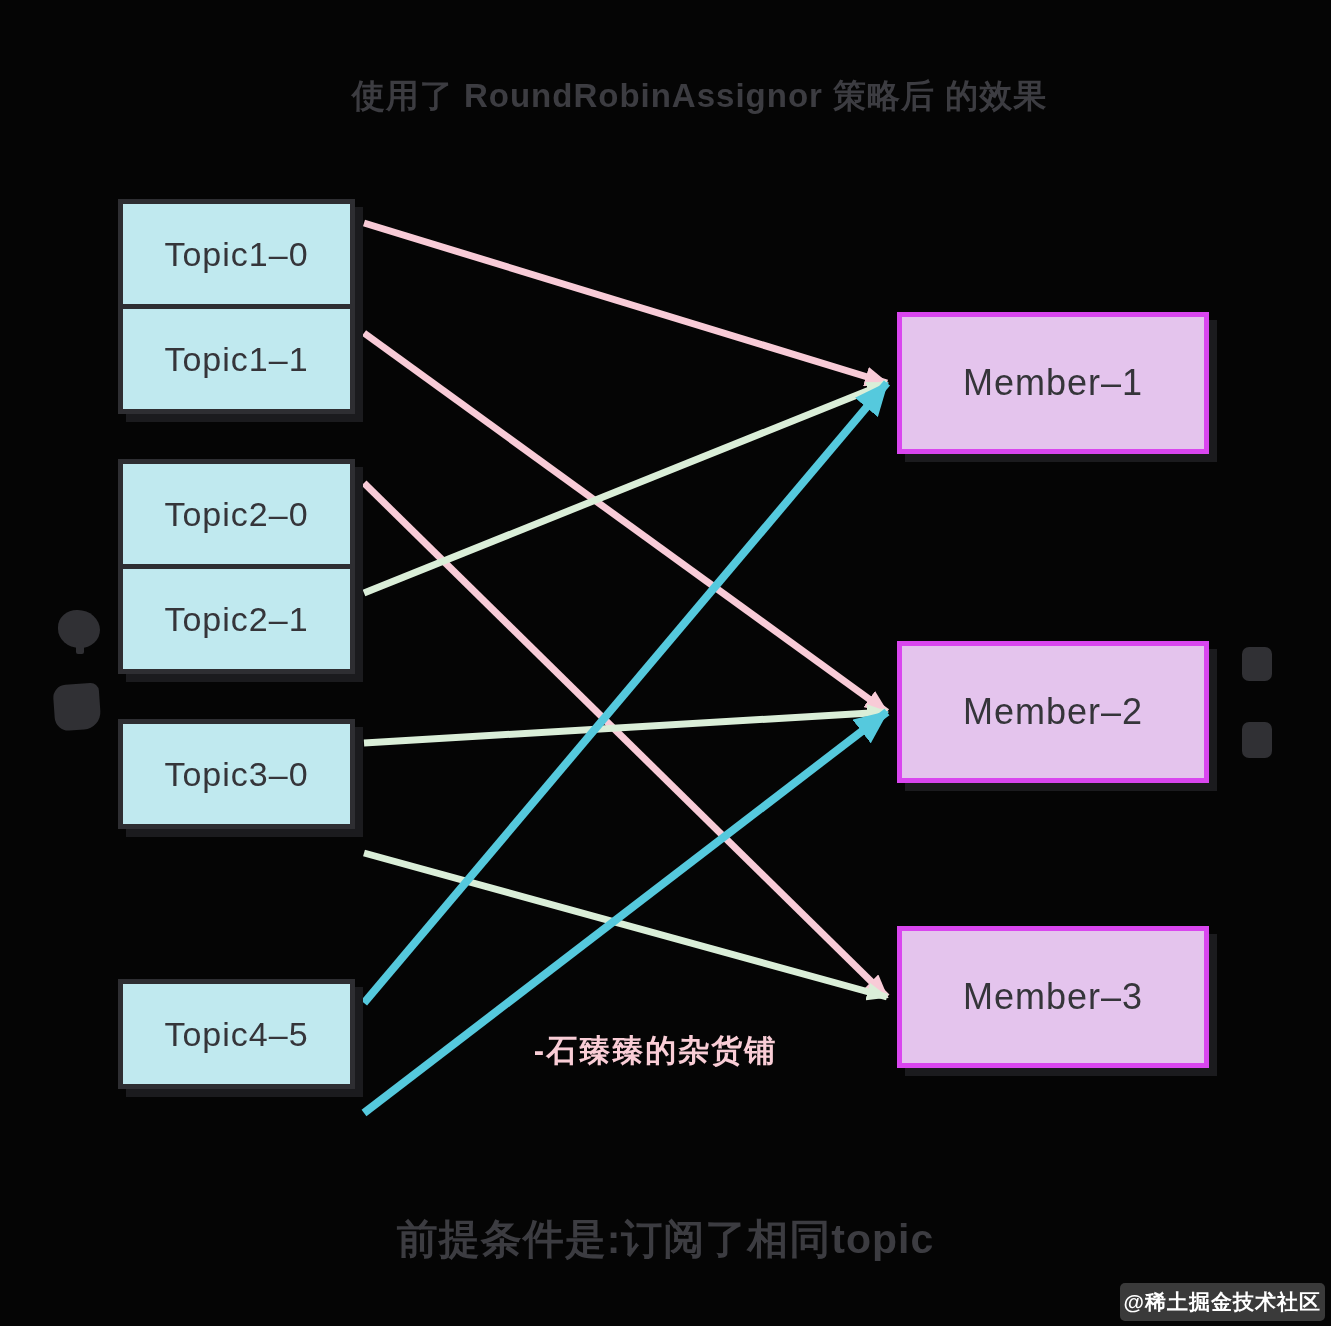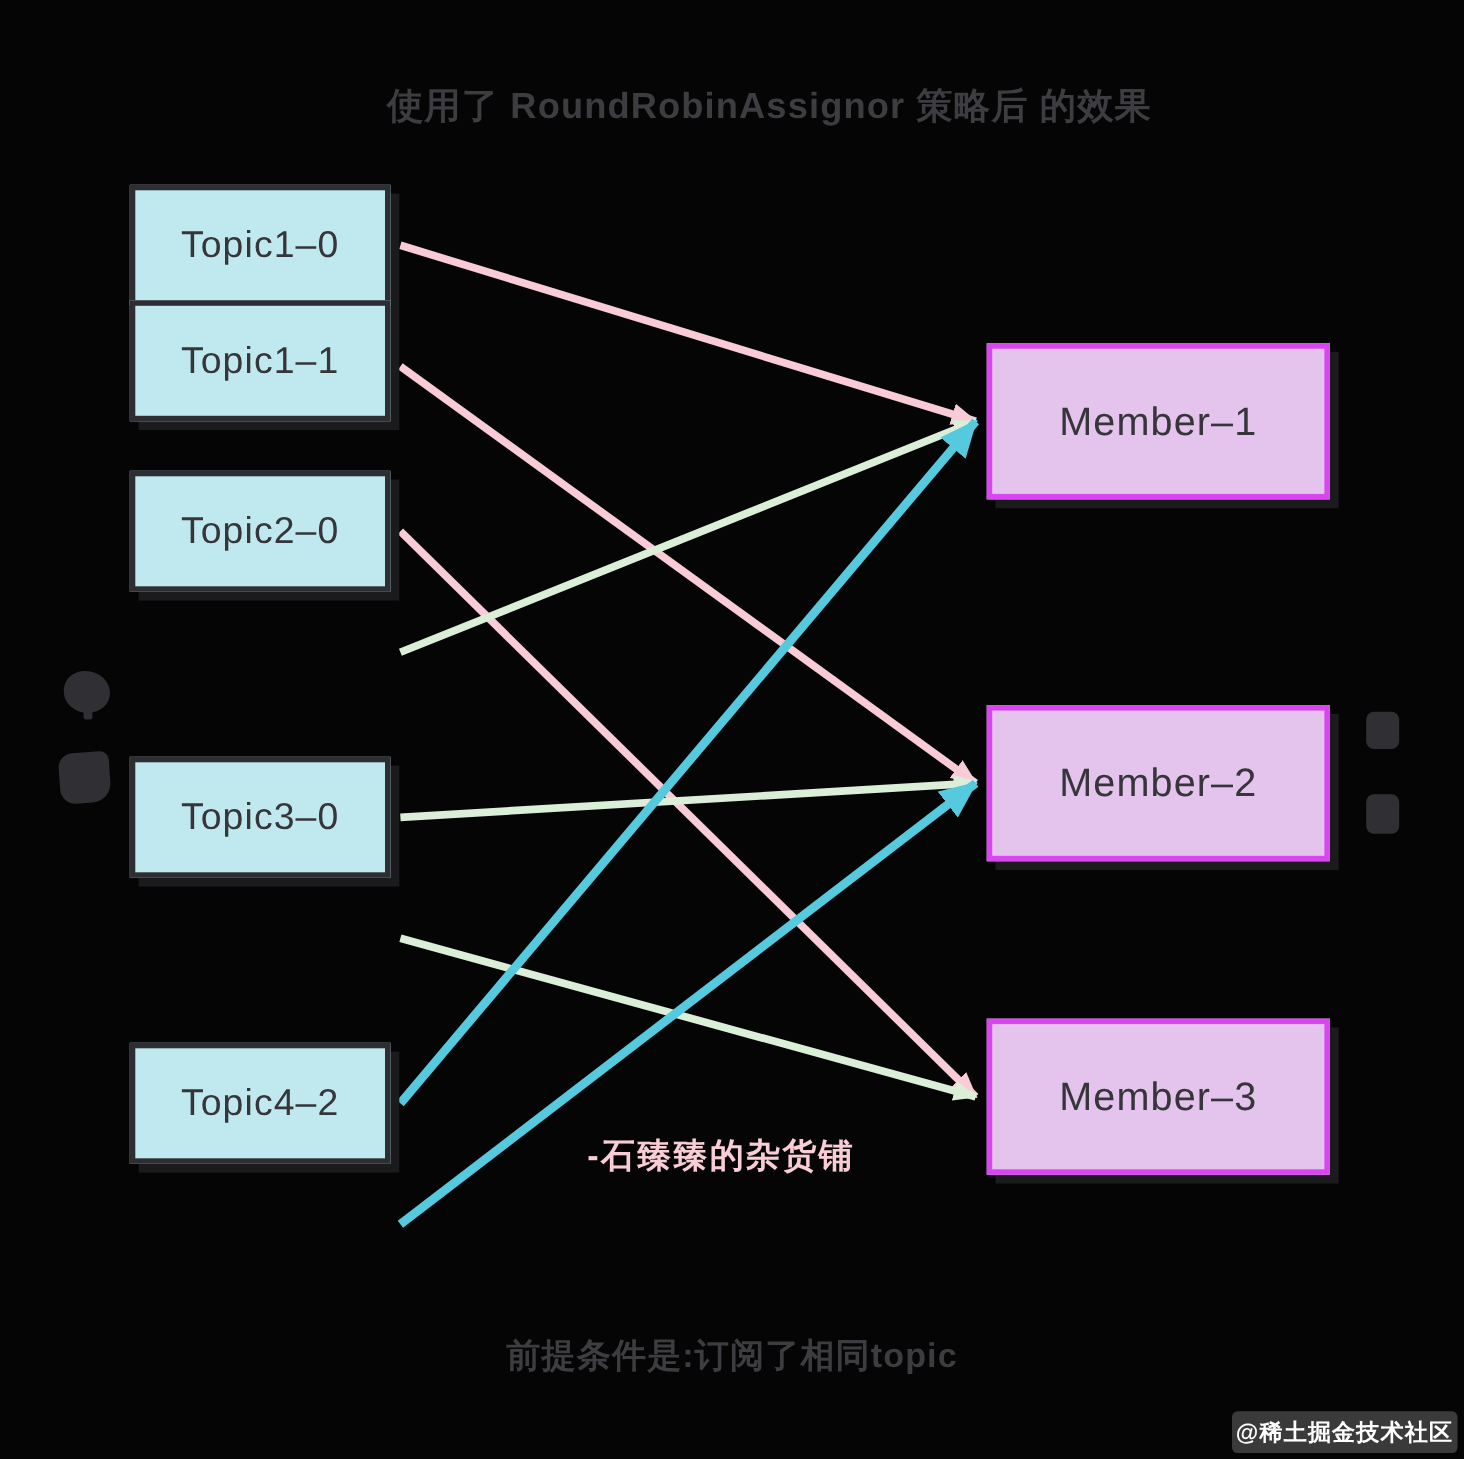--- a/index.html
+++ b/index.html
@@ -12,38 +12,39 @@
   #boxes-layer{z-index:2;}
   #text-layer{z-index:3;}
 
   .diagram-title{
     position:absolute;top:74px;left:0;width:100%;text-align:center;
     transform:translateX(34px);
     font-size:33px;font-weight:700;color:#3c3c41;letter-spacing:1px;
   }
   .footer-caption{
     position:absolute;top:1212px;left:0;width:100%;text-align:center;
-    font-size:31px;font-weight:700;color:#3c3c41;letter-spacing:1px;
+    font-size:41px;font-weight:700;color:#3c3c41;letter-spacing:1px;
   }
   .center-watermark{
     position:absolute;top:1030px;left:0;width:100%;text-align:center;
     transform:translateX(-10px);
     font-size:31px;font-weight:700;color:#f9cdd6;letter-spacing:2px;
   }
   .juejin-badge{
     position:absolute;right:6px;bottom:5px;
     background:rgba(125,125,125,0.45);
     border-radius:5px;padding:5px 4px;
     color:#ffffff;font-size:21px;font-weight:700;letter-spacing:1px;
   }
 
   .topic-group{
     position:absolute;left:118px;width:237px;
     box-shadow:8px 8px 0 #1b1b1e;
     background:#2e2e32;
+    margin-top:31px;
   }
   .topic-cell{
     box-sizing:border-box;width:237px;height:110px;
     background:#c0e9ef;border:5px solid #2e2e32;
     display:flex;align-items:center;justify-content:center;
     font-size:34px;color:#35353a;font-weight:400;letter-spacing:1px;
   }
   .topic-cell + .topic-cell{margin-top:-5px;}
 
   .member-box{
@@ -91,26 +92,27 @@
   </svg>
 
 <div id="boxes-layer" class="layer">
   <div id="topics-container">
       <div class="topic-group" style="top: 168px;">
         <div class="topic-cell">Topic1–0</div>
         <div class="topic-cell">Topic1–1</div>
       </div>
       <div class="topic-group" style="top: 428px;">
         <div class="topic-cell">Topic2–0</div>
+        <div class="topic-cell">Topic2–1</div>
       </div>
       <div class="topic-group" style="top: 688px;">
         <div class="topic-cell">Topic3–0</div>
       </div>
       <div class="topic-group" style="top: 948px;">
-        <div class="topic-cell">Topic4–2</div>
+        <div class="topic-cell">Topic4–5</div>
       </div>
     </div>
   <div id="members-container">
       <div class="member-box" style="top: 312px;">Member–1</div>
       <div class="member-box" style="top: 641px;">Member–2</div>
       <div class="member-box" style="top: 926px;">Member–3</div>
     </div>
   <div class="glyph" id="left-glyph-1"></div>
   <div class="glyph" id="left-glyph-2"></div>
   <div class="glyph" id="right-glyph-1"></div>

